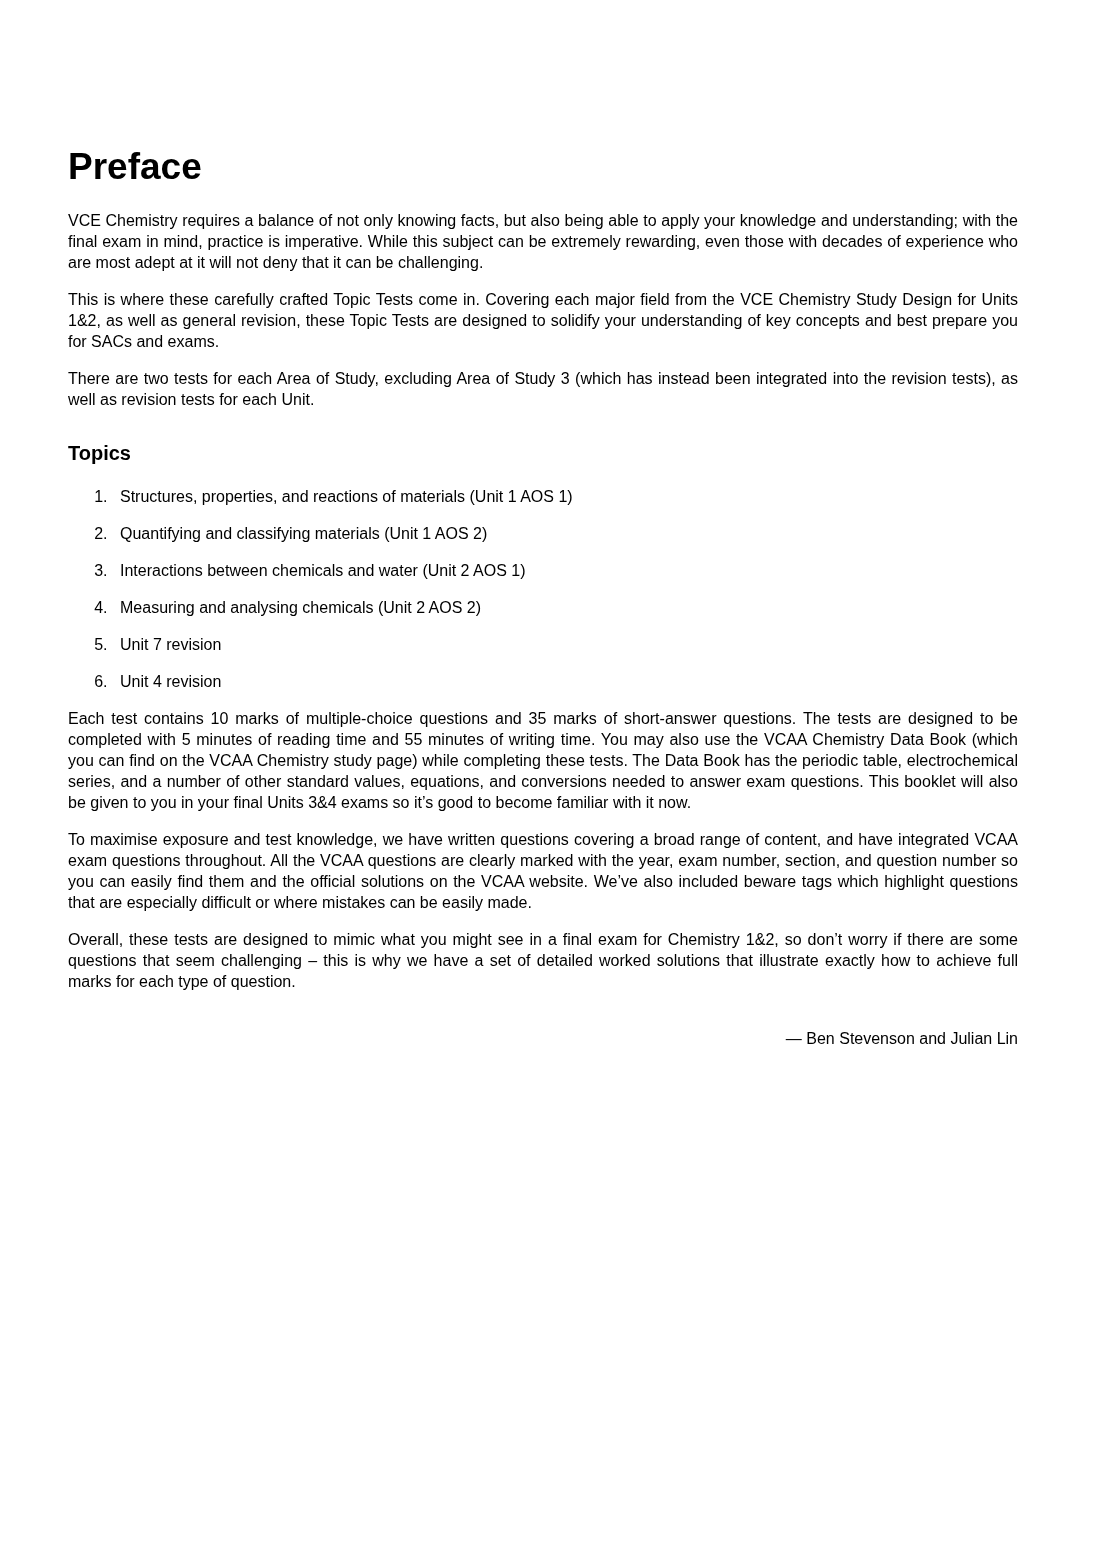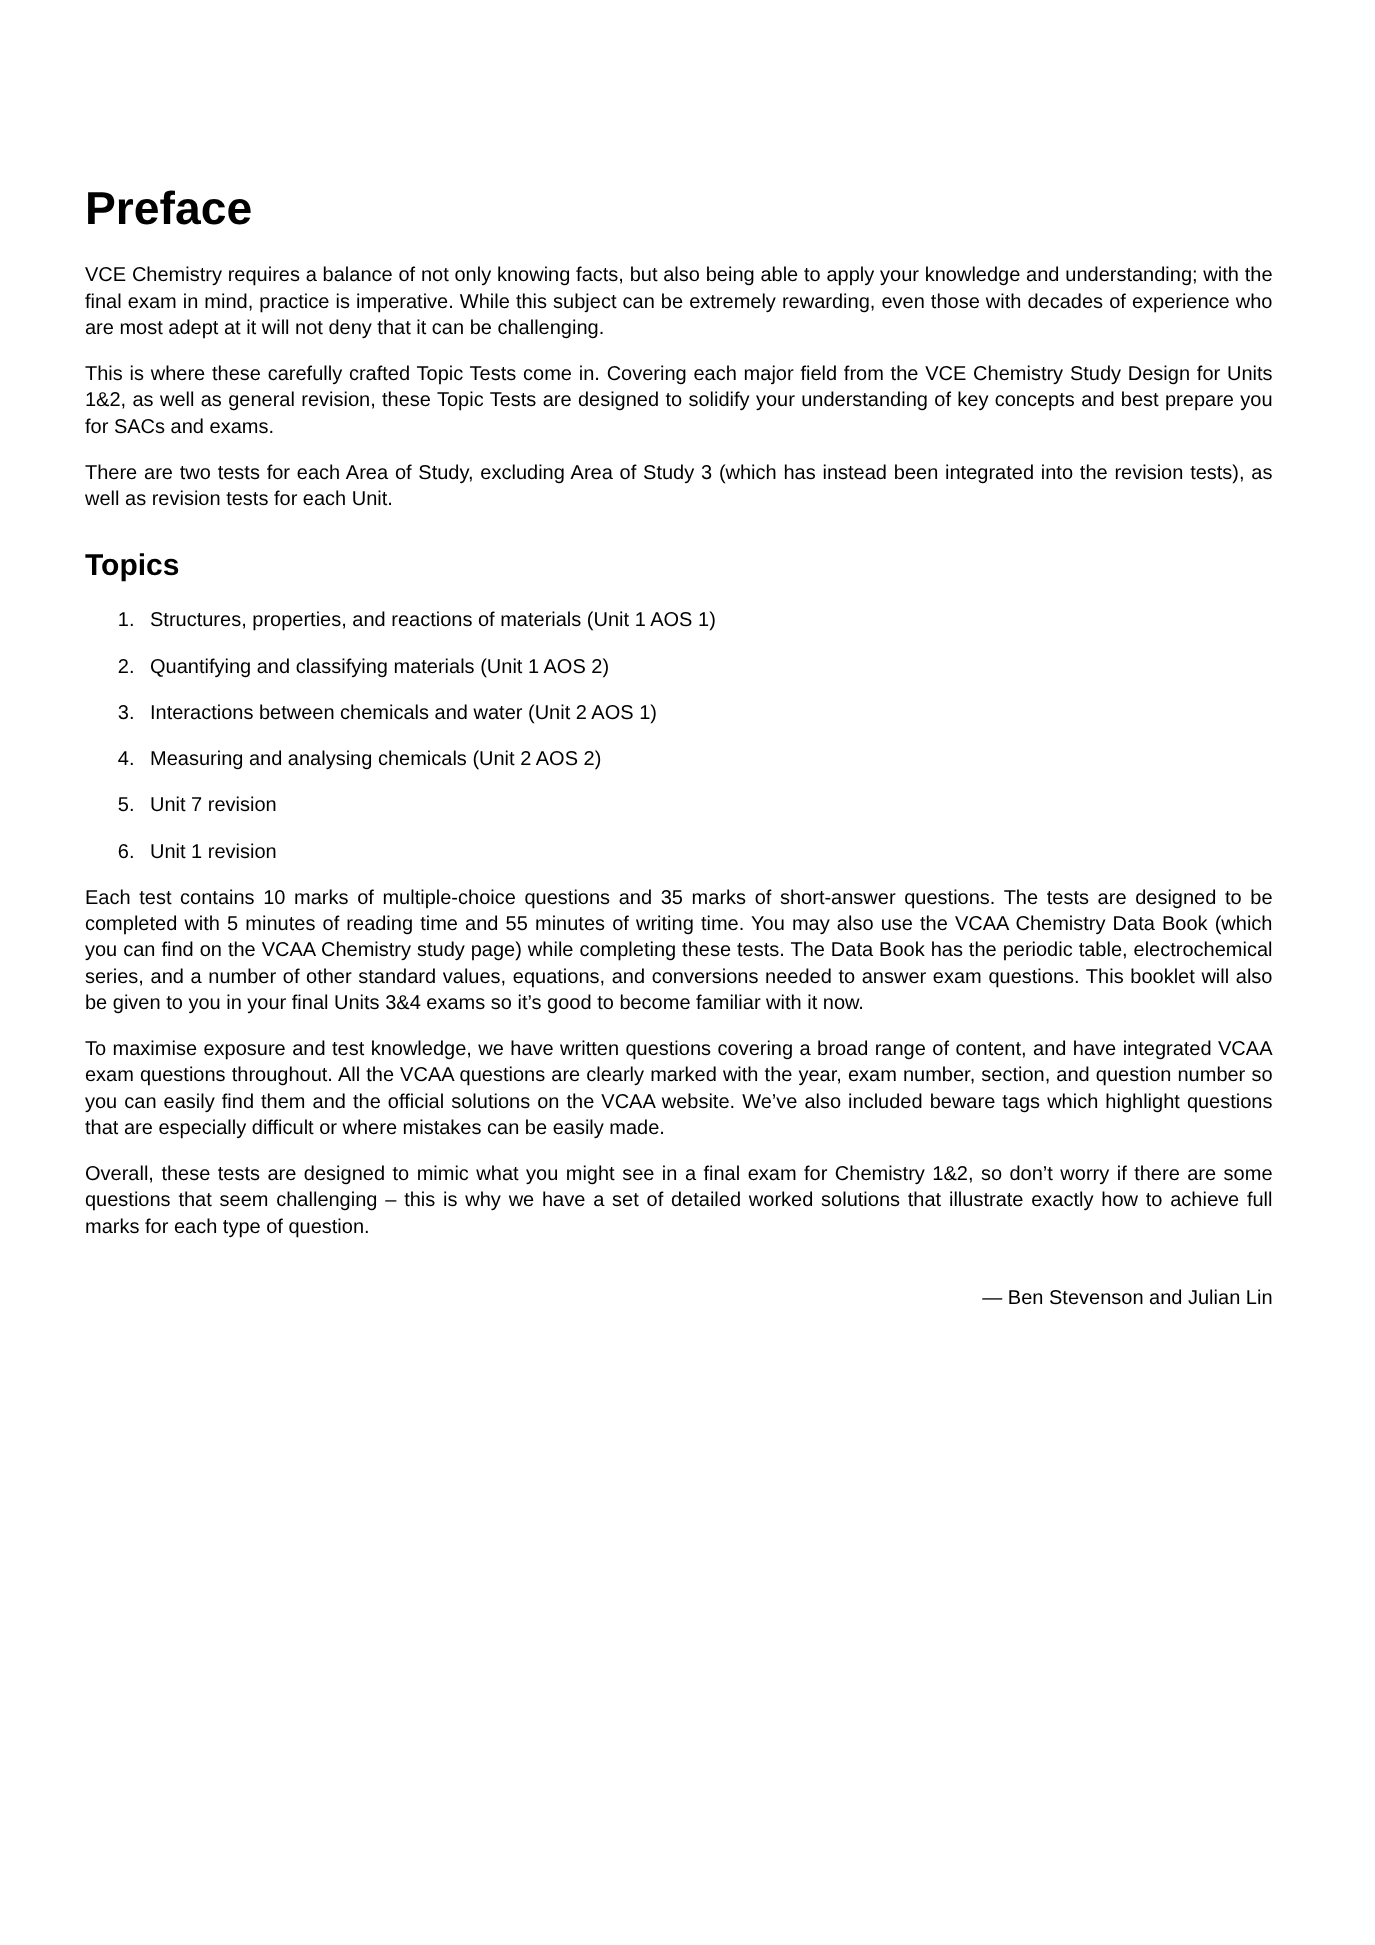--- a/index.html
+++ b/index.html
@@ -26,21 +26,21 @@
     line-height: 38px;
     font-weight: bold;
     color: #000000;
   }
   p.para {
     margin: 0 0 16px 0;
     text-align: justify;
   }
   h2.section-heading {
     margin: 30px 0 20px 0;
-    font-size: 24px;
+    font-size: 20px;
     line-height: 26px;
     font-weight: bold;
     color: #000000;
   }
   ol.topics-list {
     margin: 0 0 12px 0;
     padding: 0 0 0 44px;
     list-style: decimal outside;
   }
   ol.topics-list li {
@@ -67,21 +67,21 @@
   <p class="para">There are two tests for each Area of Study, excluding Area of Study 3 (which has instead been integrated into the revision tests), as well as revision tests for each Unit.</p>
 
   <h2 class="section-heading">Topics</h2>
 
   <ol class="topics-list">
     <li>Structures, properties, and reactions of materials (Unit 1 AOS 1)</li>
     <li>Quantifying and classifying materials (Unit 1 AOS 2)</li>
     <li>Interactions between chemicals and water (Unit 2 AOS 1)</li>
     <li>Measuring and analysing chemicals (Unit 2 AOS 2)</li>
     <li>Unit 7 revision</li>
-    <li>Unit 1 revision</li>
+    <li>Unit 4 revision</li>
   </ol>
 
   <p class="para">Each test contains 10 marks of multiple-choice questions and 35 marks of short-answer questions. The tests are designed to be completed with 5 minutes of reading time and 55 minutes of writing time. You may also use the VCAA Chemistry Data Book (which you can find on the VCAA Chemistry study page) while completing these tests. The Data Book has the periodic table, electrochemical series, and a number of other standard values, equations, and conversions needed to answer exam questions. This booklet will also be given to you in your final Units 3&amp;4 exams so it’s good to become familiar with it now.</p>
 
   <p class="para">To maximise exposure and test knowledge, we have written questions covering a broad range of content, and have integrated VCAA exam questions throughout. All the VCAA questions are clearly marked with the year, exam number, section, and question number so you can easily find them and the official solutions on the VCAA website. We’ve also included beware tags which highlight questions that are especially difficult or where mistakes can be easily made.</p>
 
   <p class="para">Overall, these tests are designed to mimic what you might see in a final exam for Chemistry 1&amp;2, so don’t worry if there are some questions that seem challenging – this is why we have a set of detailed worked solutions that illustrate exactly how to achieve full marks for each type of question.</p>
 
 
   <p class="attribution">— Ben Stevenson and Julian Lin</p>

